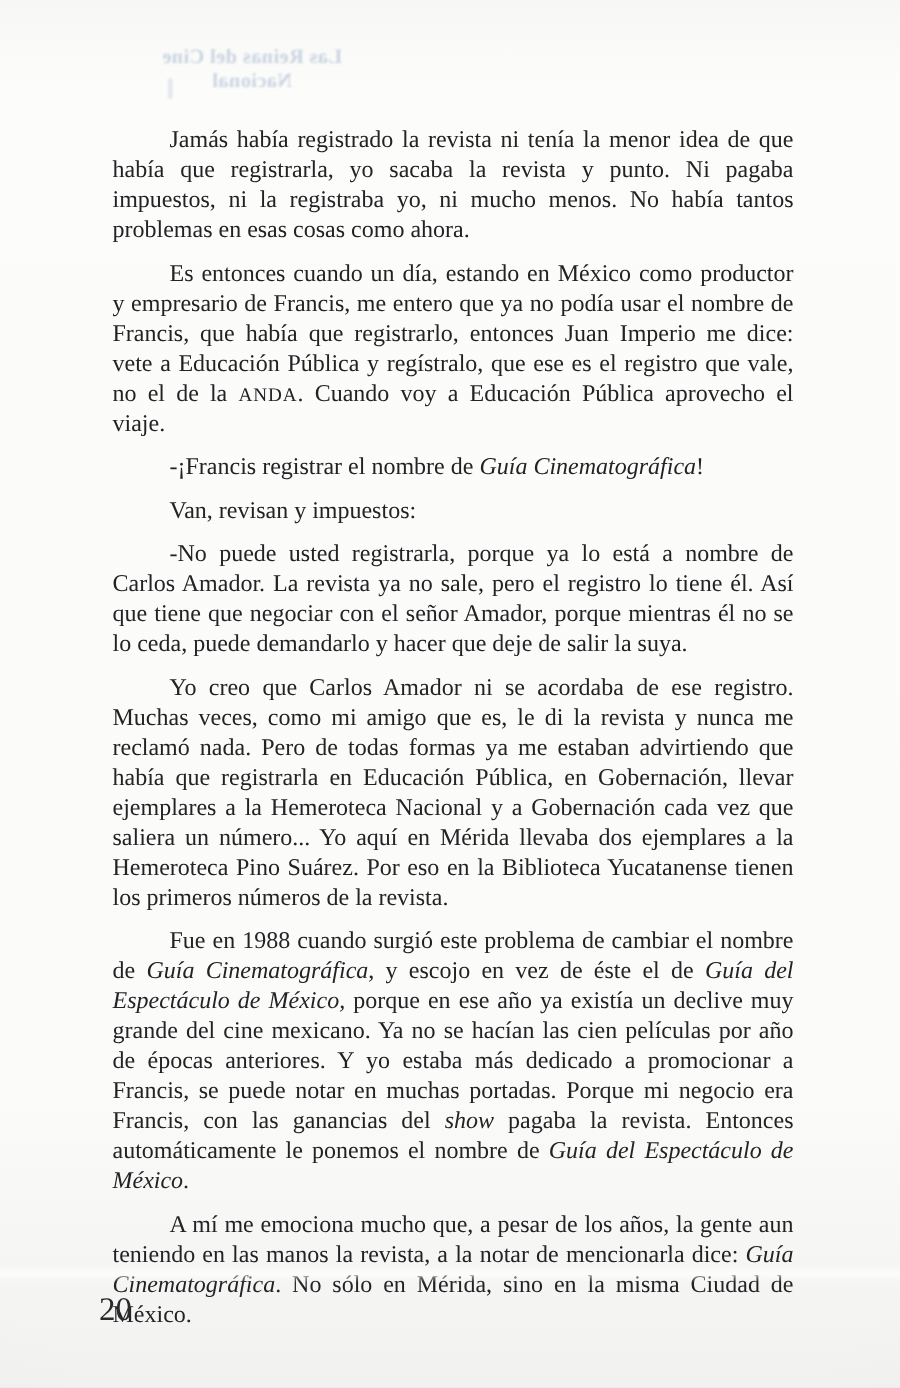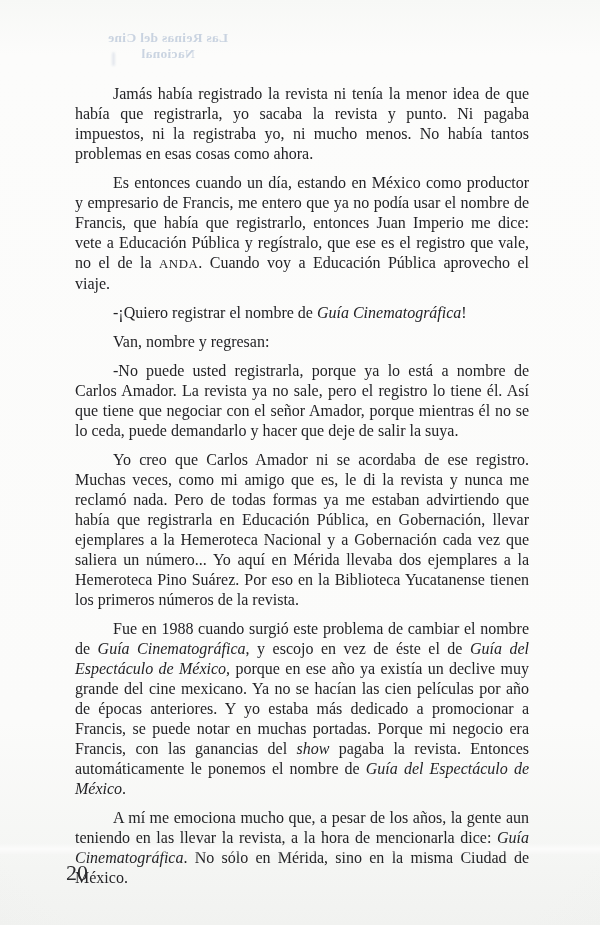--- a/index.html
+++ b/index.html
@@ -74,25 +74,25 @@
 
   <div class="bleed-header">
     <span>Las Reinas del Cine Nacional</span>
   </div>
 
   <div class="bleed-mark"></div>
 
   <div class="body-text" style="color: rgb(35, 35, 38);">
       <p><span class="seg-normal">Jamás había registrado la revista ni tenía la menor idea de que había que registrarla, yo sacaba la revista y punto. Ni pagaba impuestos, ni la registraba yo, ni mucho menos. No había tantos problemas en esas cosas como ahora.</span></p>
       <p><span class="seg-normal">Es entonces cuando un día, estando en México como productor y empresario de Francis, me entero que ya no podía usar el nombre de Francis, que había que registrarlo, entonces Juan Imperio me dice: vete a Educación Pública y regístralo, que ese es el registro que vale, no el de la </span><span class="seg-smallcaps">ANDA</span><span class="seg-normal">. Cuando voy a Educación Pública aprovecho el viaje.</span></p>
-      <p><span class="seg-normal">-¡Quiero registrar el nombre de </span><span class="seg-italic">Guía Cinematográfica</span><span class="seg-normal">!</span></p>
-      <p><span class="seg-normal">Van, nombre y regresan:</span></p>
+      <p><span class="seg-normal">-¡Francis registrar el nombre de </span><span class="seg-italic">Guía Cinematográfica</span><span class="seg-normal">!</span></p>
+      <p><span class="seg-normal">Van, revisan y impuestos:</span></p>
       <p><span class="seg-normal">-No puede usted registrarla, porque ya lo está a nombre de Carlos Amador. La revista ya no sale, pero el registro lo tiene él. Así que tiene que negociar con el señor Amador, porque mientras él no se lo ceda, puede demandarlo y hacer que deje de salir la suya.</span></p>
       <p><span class="seg-normal">Yo creo que Carlos Amador ni se acordaba de ese registro. Muchas veces, como mi amigo que es, le di la revista y nunca me reclamó nada. Pero de todas formas ya me estaban advirtiendo que había que registrarla en Educación Pública, en Gobernación, llevar ejemplares a la Hemeroteca Nacional y a Gobernación cada vez que saliera un número... Yo aquí en Mérida llevaba dos ejemplares a la Hemeroteca Pino Suárez. Por eso en la Biblioteca Yucatanense tienen los primeros números de la revista.</span></p>
       <p><span class="seg-normal">Fue en 1988 cuando surgió este problema de cambiar el nombre de </span><span class="seg-italic">Guía Cinematográfica</span><span class="seg-normal">, y escojo en vez de éste el de </span><span class="seg-italic">Guía del Espectáculo de México,</span><span class="seg-normal"> porque en ese año ya existía un declive muy grande del cine mexicano. Ya no se hacían las cien películas por año de épocas anteriores. Y yo estaba más dedicado a promocionar a Francis, se puede notar en muchas portadas. Porque mi negocio era Francis, con las ganancias del </span><span class="seg-italic">show</span><span class="seg-normal"> pagaba la revista. Entonces automáticamente le ponemos el nombre de </span><span class="seg-italic">Guía del Espectáculo de México</span><span class="seg-normal">.</span></p>
-      <p><span class="seg-normal">A mí me emociona mucho que, a pesar de los años, la gente aun teniendo en las llevar la revista, a la hora de mencionarla dice: </span><span class="seg-italic">Guía Cinematográfica</span><span class="seg-normal">. No sólo en Mérida, sino en la misma Ciudad de México.</span></p>
+      <p><span class="seg-normal">A mí me emociona mucho que, a pesar de los años, la gente aun teniendo en las manos la revista, a la notar de mencionarla dice: </span><span class="seg-italic">Guía Cinematográfica</span><span class="seg-normal">. No sólo en Mérida, sino en la misma Ciudad de México.</span></p>
     </div>
 
   <div class="page-number">20</div>
 
   <div class="scan-band"></div>
 
 </div>
 
 </body></html>

